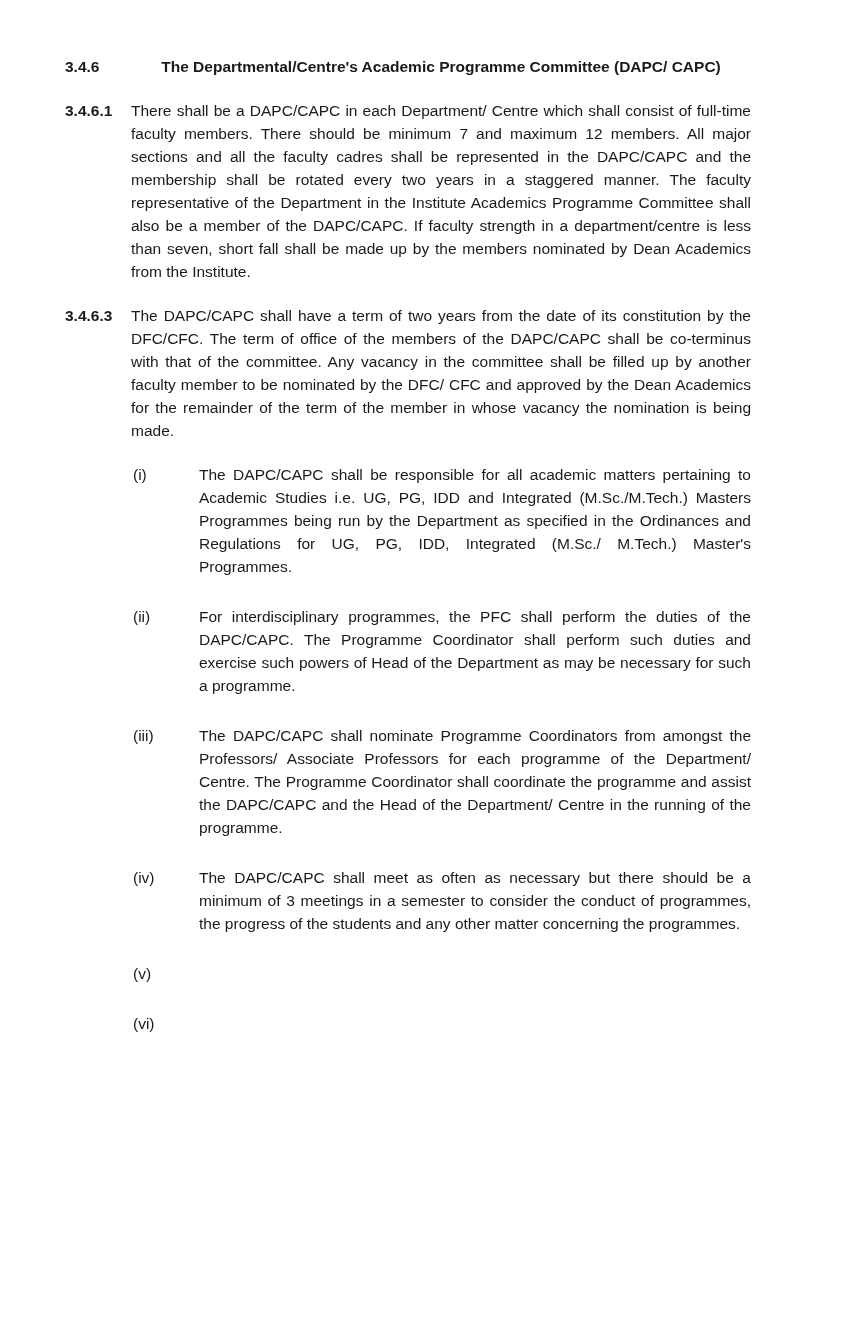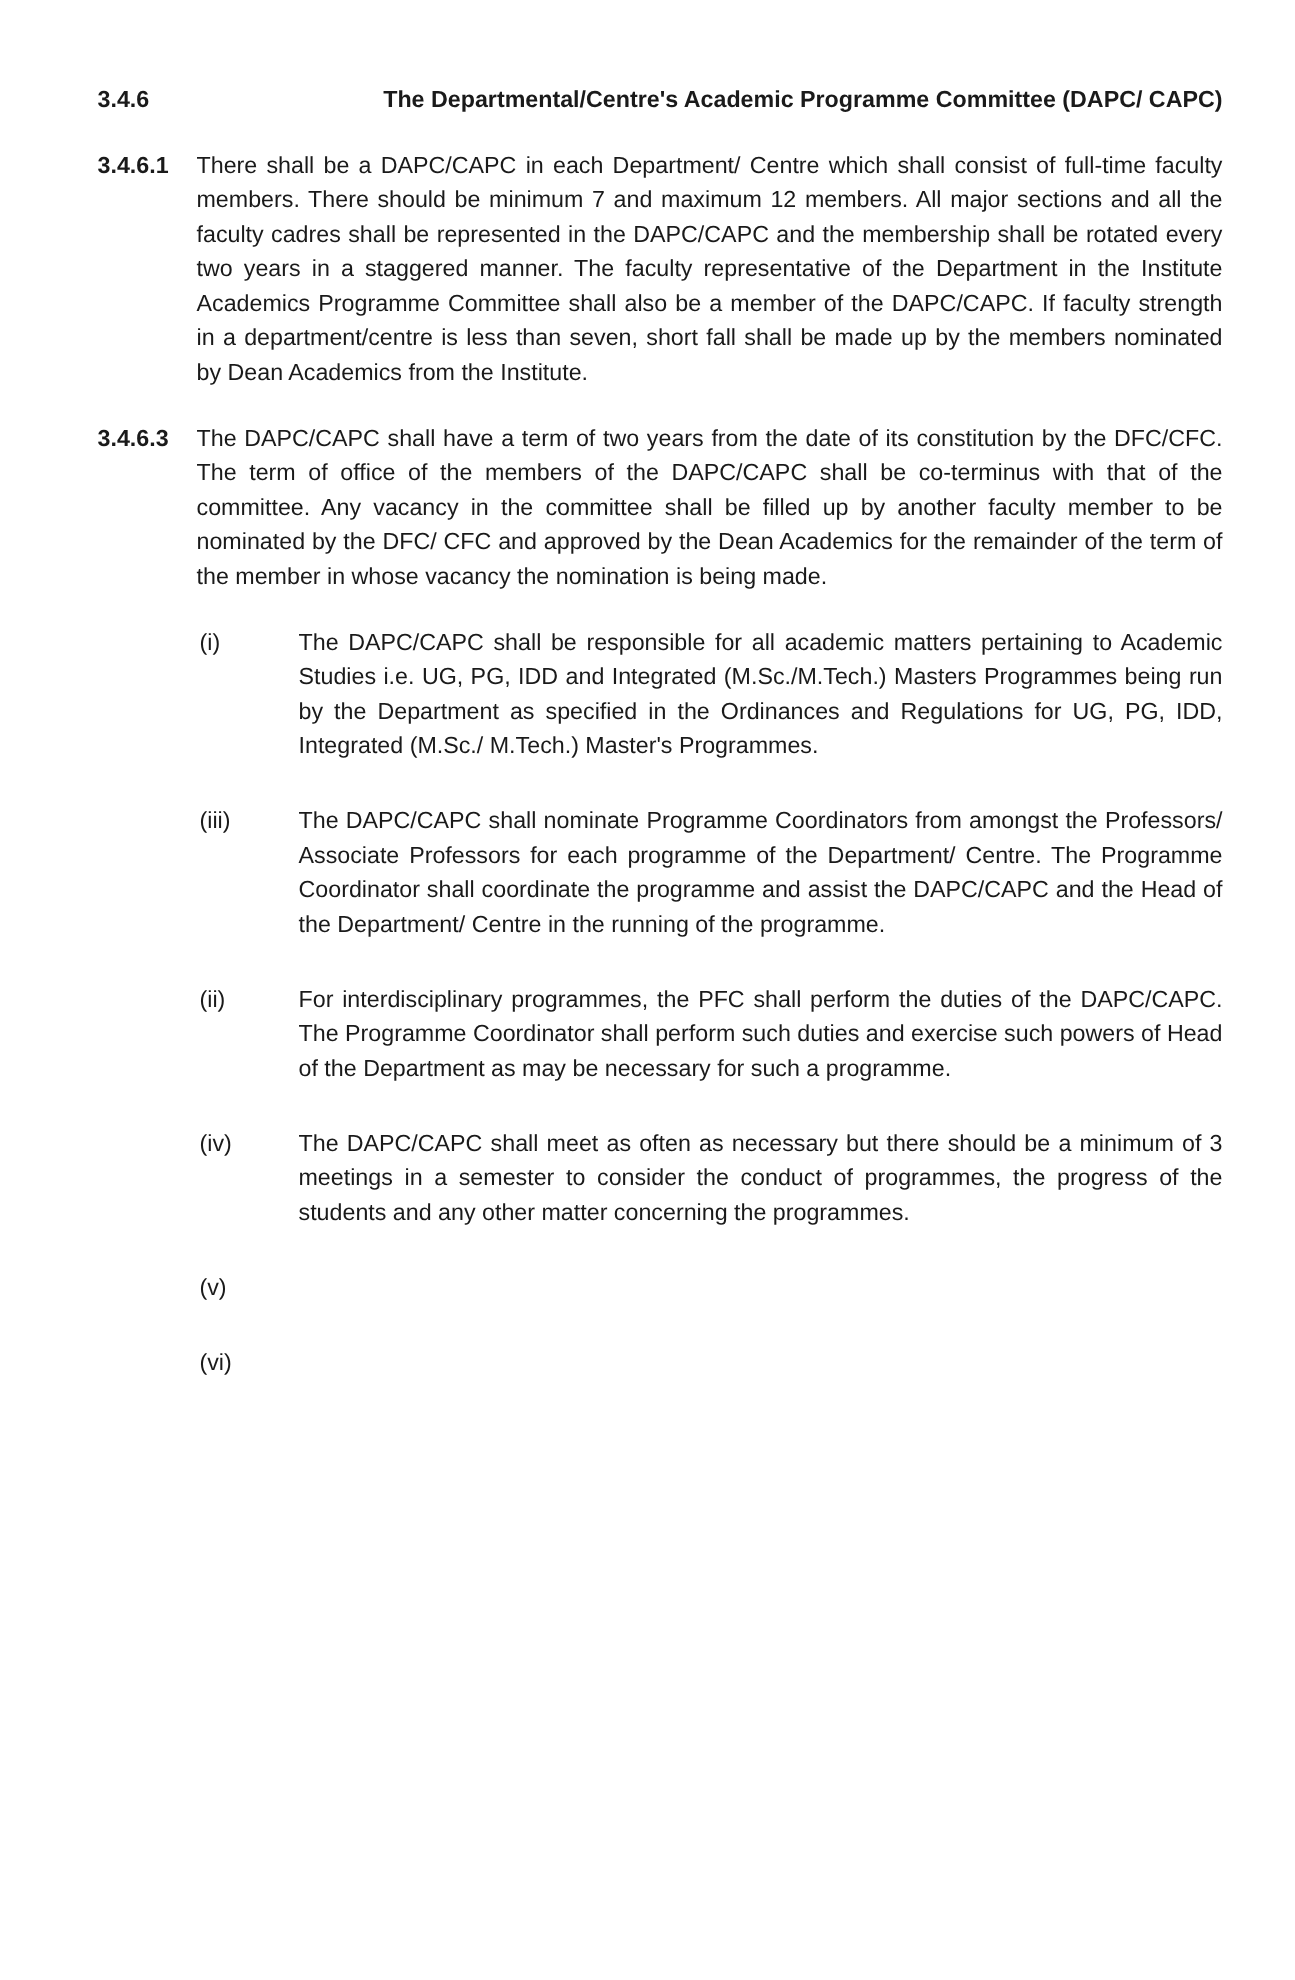--- a/index.html
+++ b/index.html
@@ -7,37 +7,37 @@
   .page {
     position: relative;
     width: 863px;
     height: 1320px;
     margin: 0 auto;
     background: #ffffff;
     color: #1a1a1a;
     font-family: "Liberation Sans", sans-serif;
     font-size: 15.5px;
     line-height: 23px;
-    padding: 55px 48px 20px 65px;
+    padding: 55px 112px 20px 65px;
     overflow: hidden;
   }
   .para {
     display: flex;
     margin-bottom: 21px;
   }
   .num {
     width: 66px;
     flex-shrink: 0;
     font-weight: bold;
   }
   .body {
     flex: 1;
     text-align: justify;
   }
-  .heading .body { font-weight: bold; text-align: right; }
+  .heading .body { font-weight: bold; text-align: center; }
   .subheading { margin-bottom: 14px; }
   .subheading .body { font-weight: bold; text-align: left; }
   .duties { margin-left: 68px; }
   .duty {
     display: flex;
     margin-bottom: 27px;
   }
   .duty:last-child { margin-bottom: 16px; }
   .roman {
     width: 66px;
@@ -71,27 +71,27 @@
 
 
   <section class="duties">
 
     <div class="duty">
       <div class="roman">(i)</div>
       <div class="duty-text">The DAPC/CAPC shall be responsible for all academic matters pertaining to Academic Studies i.e. UG, PG, IDD and Integrated (M.Sc./M.Tech.) Masters Programmes being run by the Department as specified in the Ordinances and Regulations for UG, PG, IDD, Integrated (M.Sc./ M.Tech.) Master's Programmes.</div>
     </div>
 
     <div class="duty">
-      <div class="roman">(iii)</div>
-      <div class="duty-text">The DAPC/CAPC shall nominate Programme Coordinators from amongst the Professors/ Associate Professors for each programme of the Department/ Centre. The Programme Coordinator shall coordinate the programme and assist the DAPC/CAPC and the Head of the Department/ Centre in the running of the programme.</div>
+      <div class="roman">(ii)</div>
+      <div class="duty-text">For interdisciplinary programmes, the PFC shall perform the duties of the DAPC/CAPC. The Programme Coordinator shall perform such duties and exercise such powers of Head of the Department as may be necessary for such a programme.</div>
     </div>
 
     <div class="duty">
-      <div class="roman">(ii)</div>
-      <div class="duty-text">For interdisciplinary programmes, the PFC shall perform the duties of the DAPC/CAPC. The Programme Coordinator shall perform such duties and exercise such powers of Head of the Department as may be necessary for such a programme.</div>
+      <div class="roman">(iii)</div>
+      <div class="duty-text">The DAPC/CAPC shall nominate Programme Coordinators from amongst the Professors/ Associate Professors for each programme of the Department/ Centre. The Programme Coordinator shall coordinate the programme and assist the DAPC/CAPC and the Head of the Department/ Centre in the running of the programme.</div>
     </div>
 
     <div class="duty">
       <div class="roman">(iv)</div>
       <div class="duty-text">The DAPC/CAPC shall meet as often as necessary but there should be a minimum of 3 meetings in a semester to consider the conduct of programmes, the progress of the students and any other matter concerning the programmes.</div>
     </div>
 
     <div class="duty">
       <div class="roman">(v)</div>
     </div>

